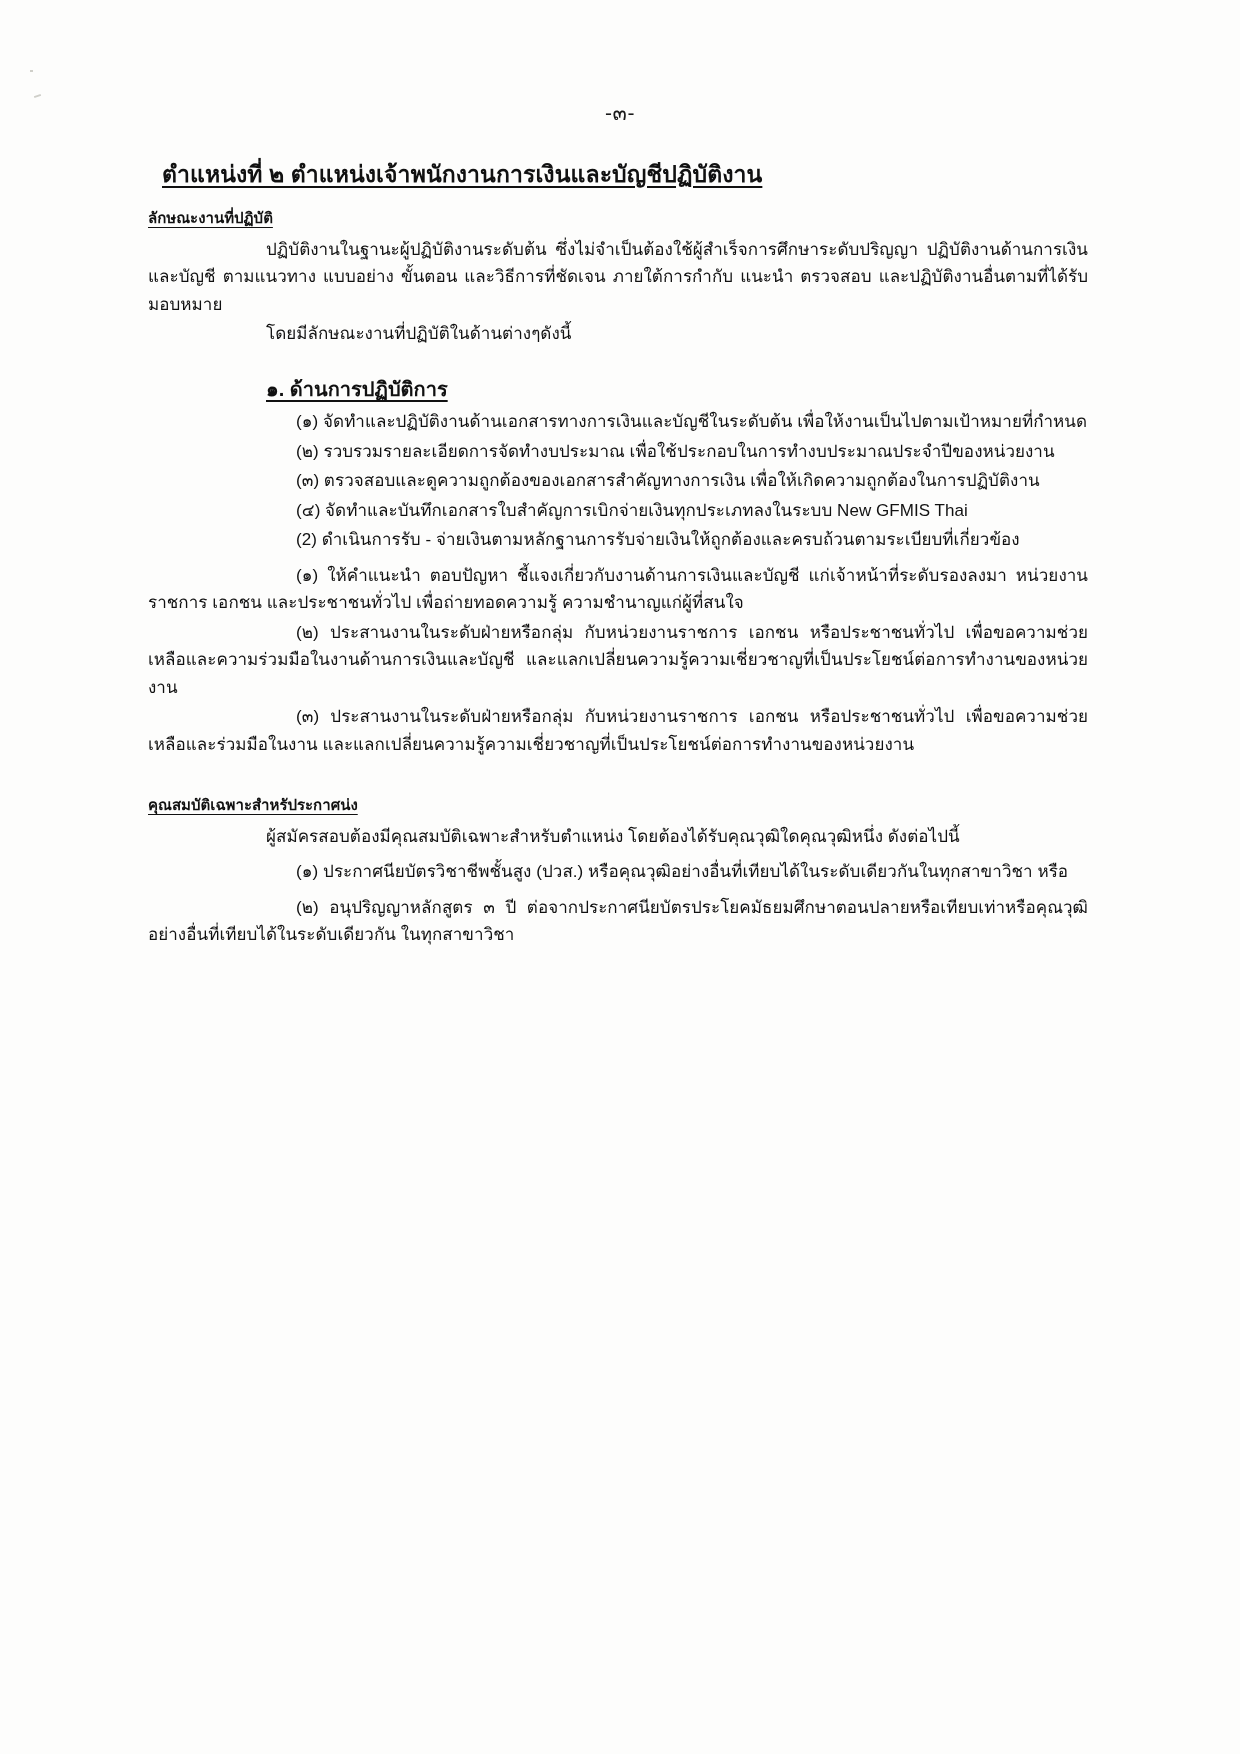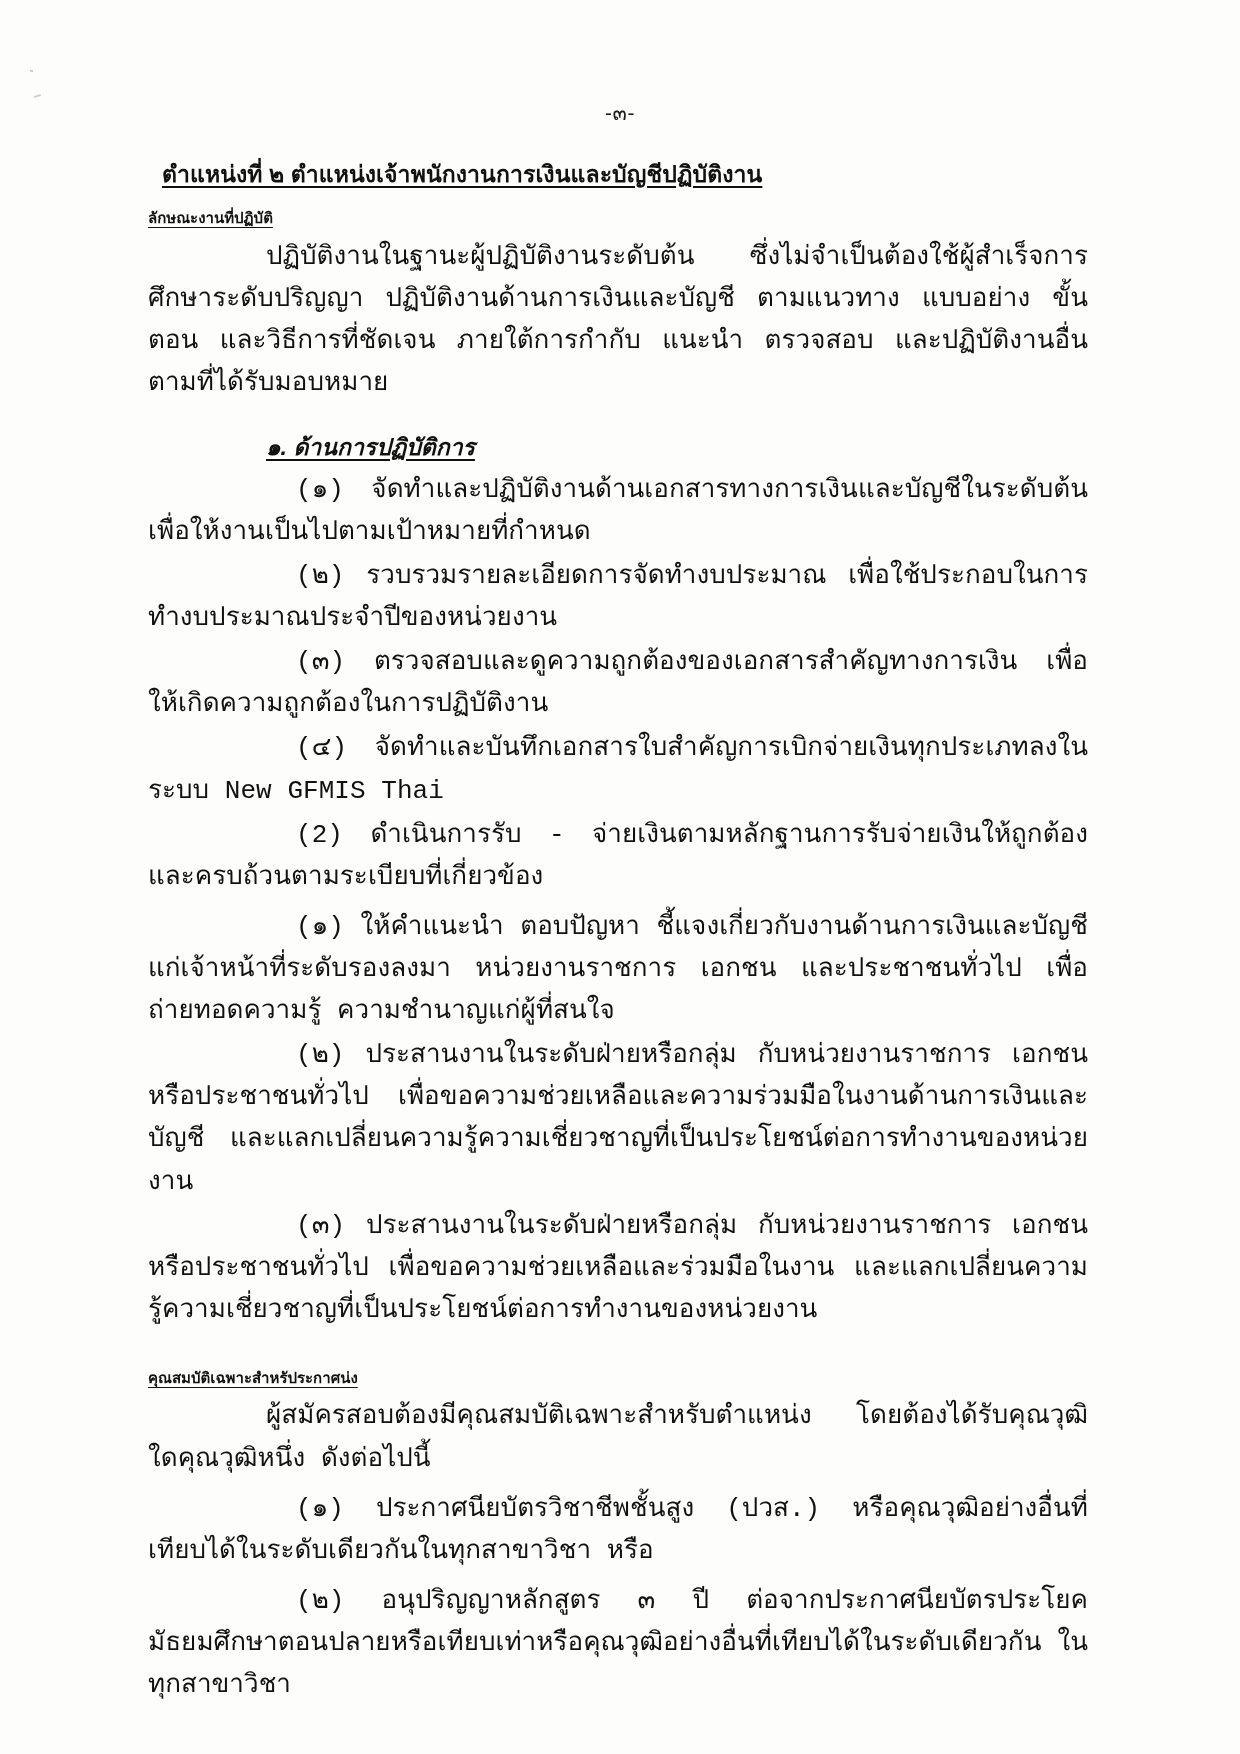--- a/index.html
+++ b/index.html
@@ -66,35 +66,33 @@
     font-weight: bold;
     margin: 14px 0 6px 14px;
     line-height: 1.5;
   }
 
   .sec-heading.flush {
     margin-left: 0;
   }
 
   .sub-heading {
-    font-size: 23px;
+    font-size: 20px;
     font-weight: bold;
     margin: 18px 0 4px 118px;
     line-height: 1.5;
-    font-style: italic;
   }
 
   p.body-text {
-    font-size: 26px;
+    font-size: 17px;
     line-height: 1.62;
     margin: 0 0 2px 0;
     text-align: justify;
     text-justify: inter-word;
     letter-spacing: 0.05px;
-    font-family: Liberation Mono, monospace;
   }
 
   p.indent-1 { text-indent: 118px; }
   p.indent-2 { text-indent: 148px; }
 
   .gap-sm { height: 6px; }
   .gap-md { height: 14px; }
 </style>
 </head>
 <body>
@@ -110,20 +108,21 @@
 
     <h1 class="doc-heading">
       <span class="heading-underline">ตำแหน่งที่ ๒ ตำแหน่งเจ้าพนักงานการเงินและบัญชีปฏิบัติงาน</span>
     </h1>
 
     <div class="sec-heading flush">
       <span class="heading-underline">ลักษณะงานที่ปฏิบัติ</span>
     </div>
 
     <p class="body-text indent-1">ปฏิบัติงานในฐานะผู้ปฏิบัติงานระดับต้น ซึ่งไม่จำเป็นต้องใช้ผู้สำเร็จการศึกษาระดับปริญญา ปฏิบัติงานด้านการเงินและบัญชี ตามแนวทาง แบบอย่าง ขั้นตอน และวิธีการที่ชัดเจน ภายใต้การกำกับ แนะนำ ตรวจสอบ และปฏิบัติงานอื่นตามที่ได้รับมอบหมาย</p>
+    <p class="body-text indent-1">โดยมีลักษณะงานที่ปฏิบัติในด้านต่างๆดังนี้</p>
 
     <div class="gap-sm"></div>
 
     <div class="sub-heading">
       <span class="heading-underline">๑. ด้านการปฏิบัติการ</span>
     </div>
 
     <p class="body-text indent-2">(๑) จัดทำและปฏิบัติงานด้านเอกสารทางการเงินและบัญชีในระดับต้น เพื่อให้งานเป็นไปตามเป้าหมายที่กำหนด</p>
     <p class="body-text indent-2">(๒) รวบรวมรายละเอียดการจัดทำงบประมาณ เพื่อใช้ประกอบในการทำงบประมาณประจำปีของหน่วยงาน</p>
     <p class="body-text indent-2">(๓) ตรวจสอบและดูความถูกต้องของเอกสารสำคัญทางการเงิน เพื่อให้เกิดความถูกต้องในการปฏิบัติงาน</p>

